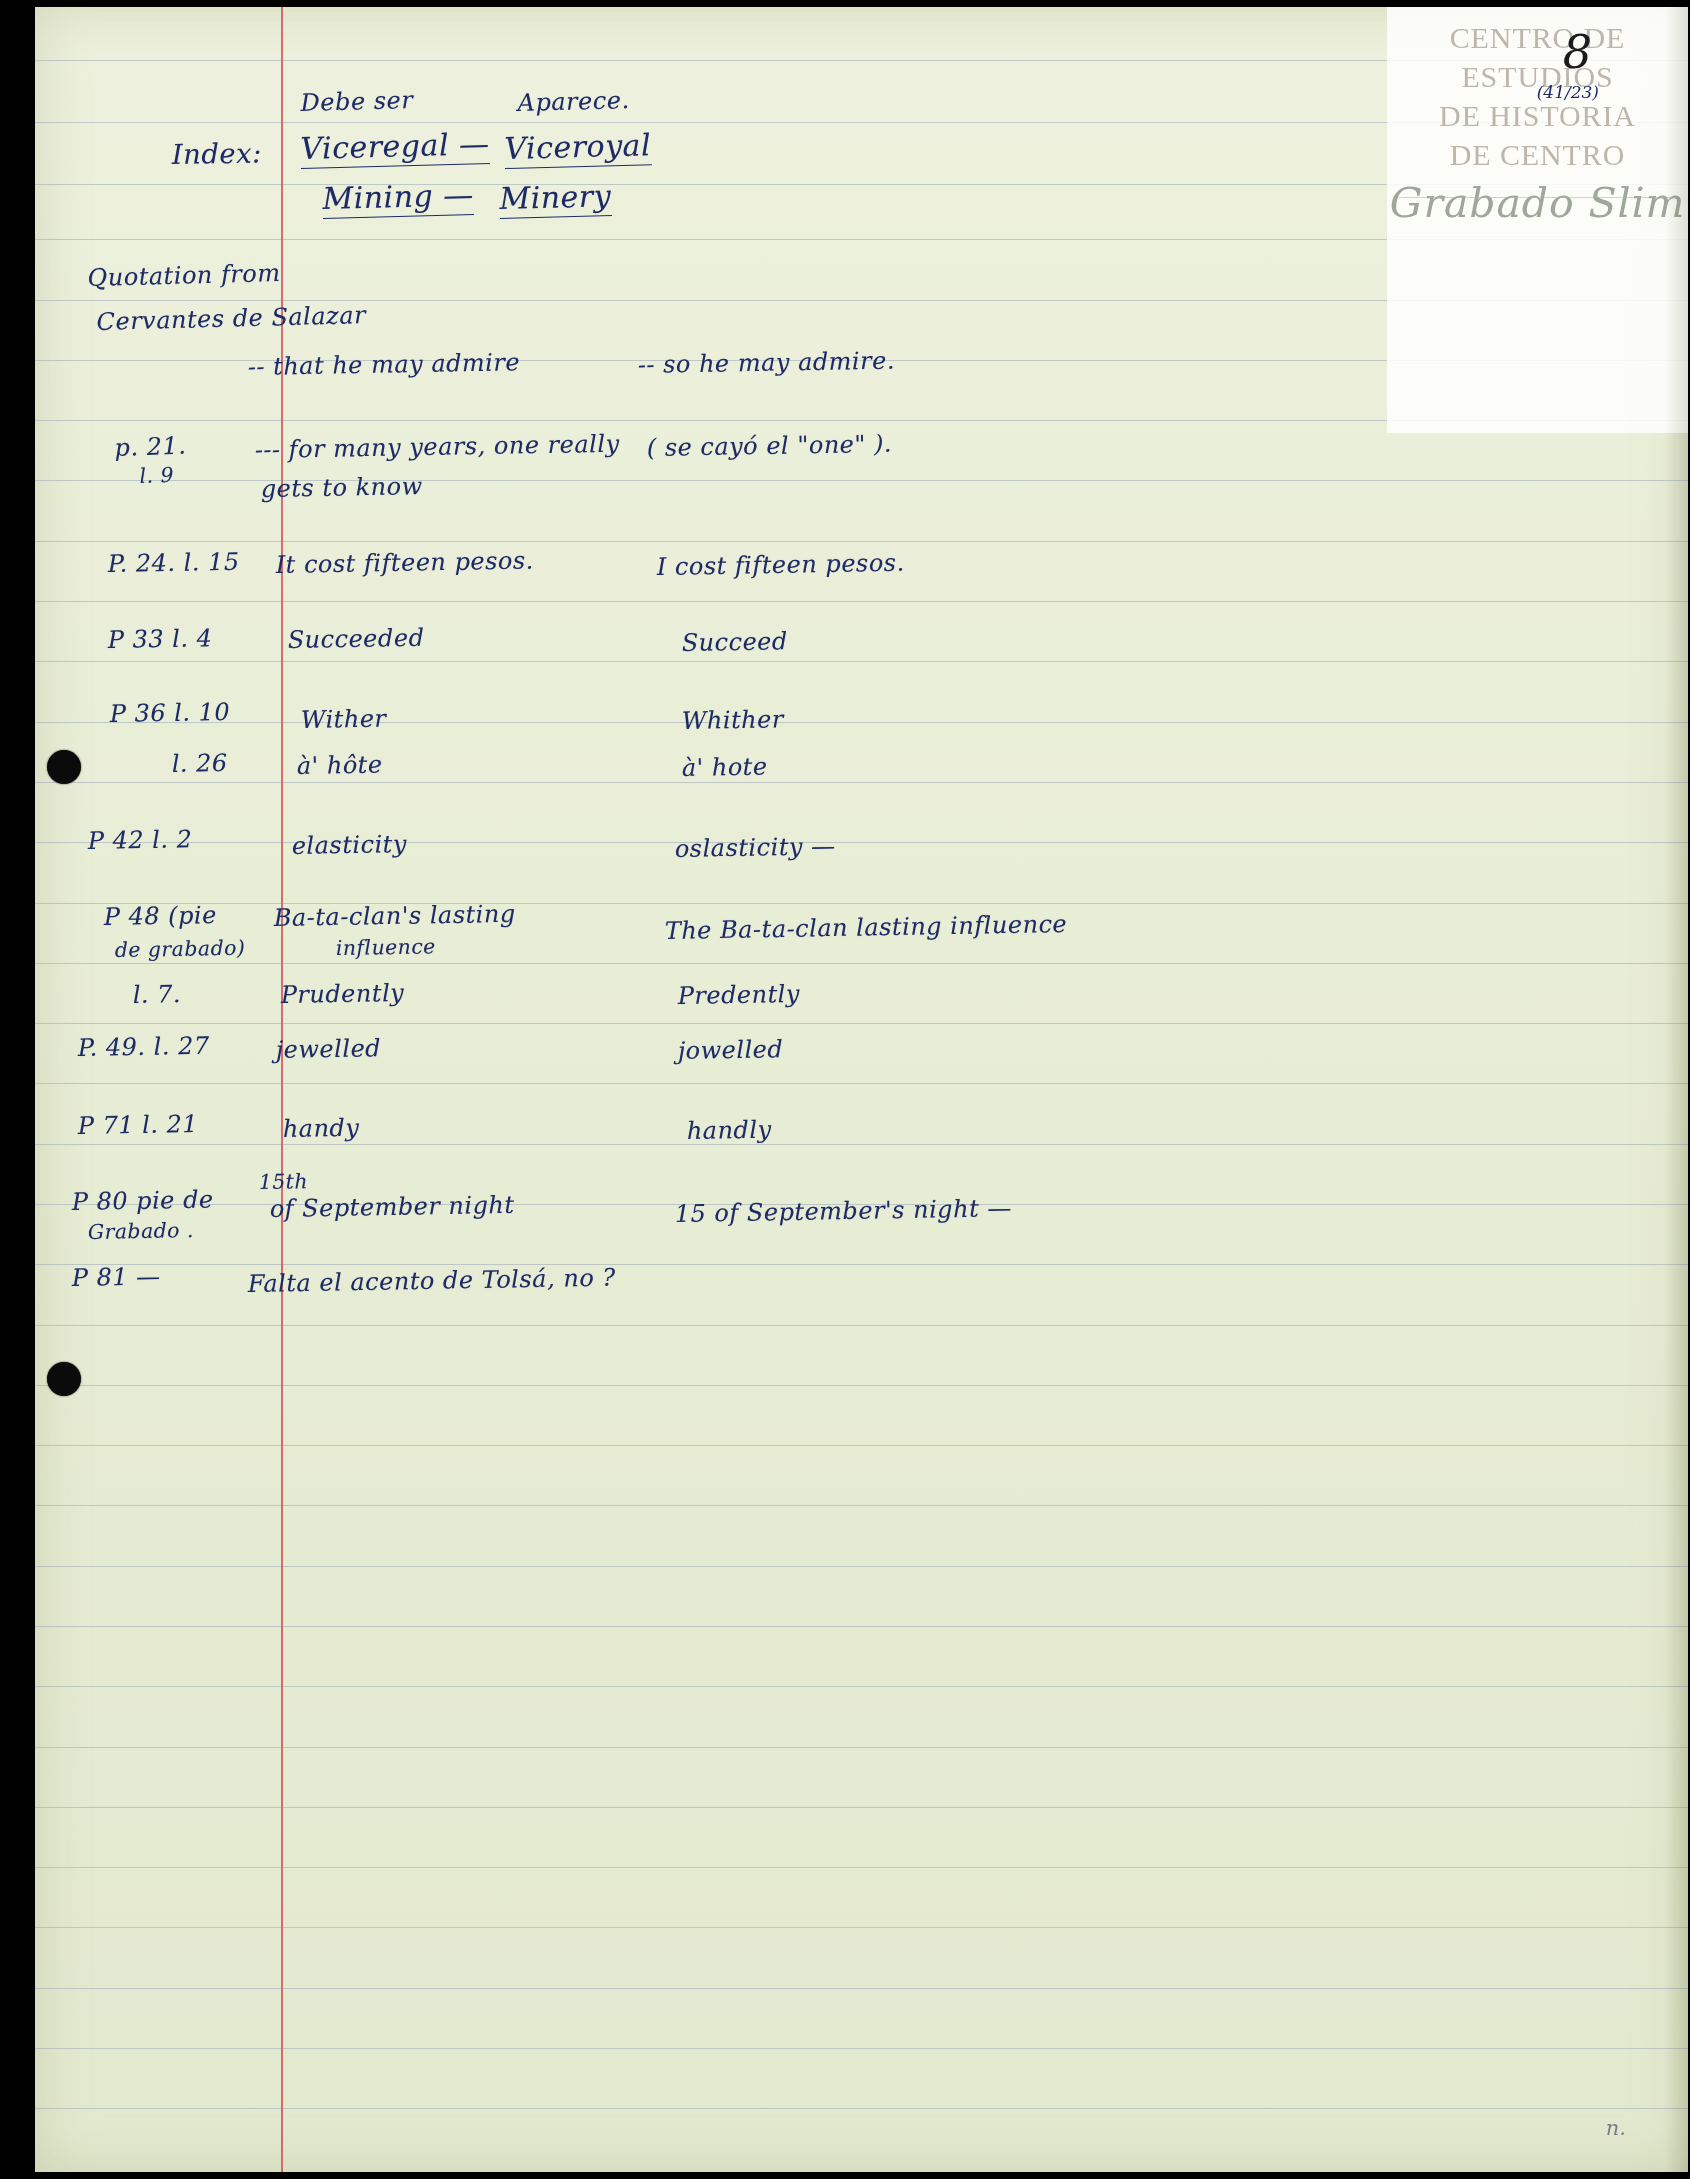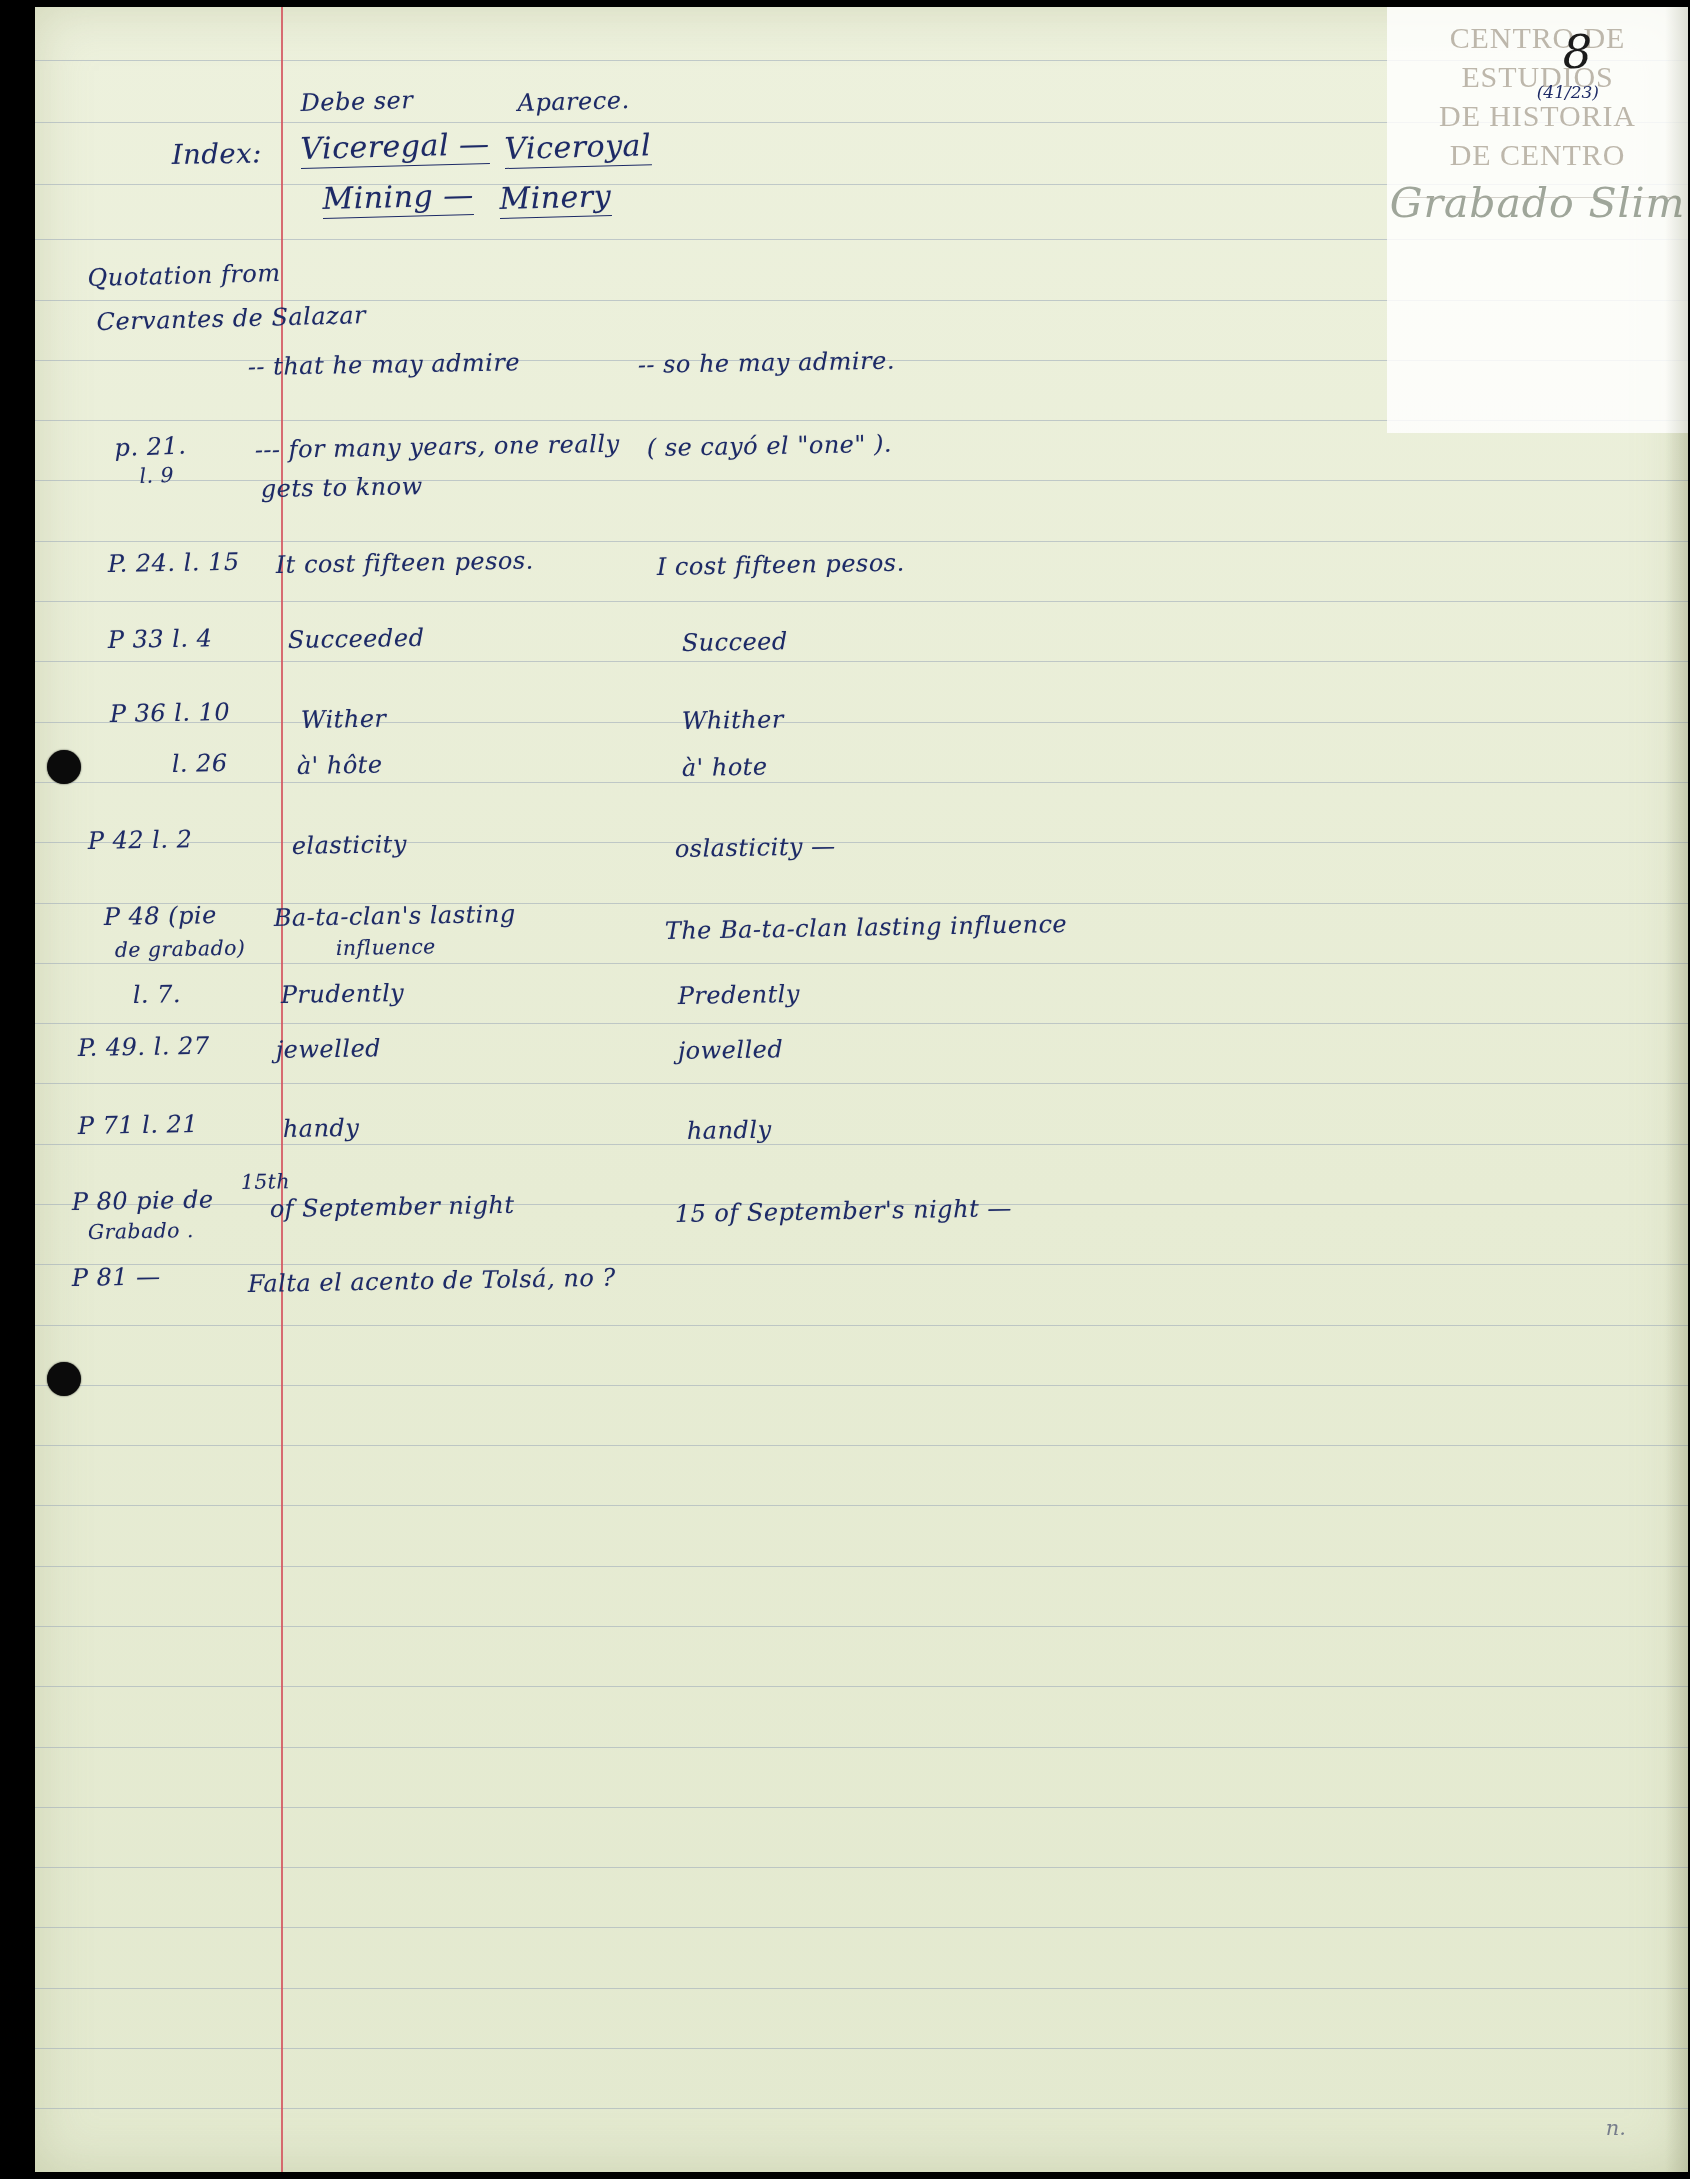--- a/index.html
+++ b/index.html
@@ -287,21 +287,21 @@
     <div class="hand md" style="left:43px; top:1027px; transform:rotate(-1deg);">P. 49. l. 27</div>
     <div class="hand md" style="left:241px; top:1029px; transform:rotate(-1deg);">jewelled</div>
     <div class="hand md" style="left:643px; top:1030px; transform:rotate(-1deg);">jowelled</div>
 
     <div class="hand md" style="left:43px; top:1105px; transform:rotate(-1deg);">P 71 l. 21</div>
     <div class="hand md" style="left:248px; top:1108px; transform:rotate(-1deg);">handy</div>
     <div class="hand md" style="left:652px; top:1110px; transform:rotate(-1deg);">handly</div>
 
     <div class="hand md" style="left:37px; top:1181px; transform:rotate(-1deg);">P 80 pie de</div>
     <div class="hand sm" style="left:53px; top:1213px; transform:rotate(-1deg);">Grabado .</div>
-    <div class="hand sm" style="left:206px; top:1163px; transform:rotate(-1deg);text-align:right;">15th</div>
+    <div class="hand sm" style="left:224px; top:1163px; transform:rotate(-1deg);text-align:right;">15th</div>
     <div class="hand md" style="left:235px; top:1188px; transform:rotate(-1deg);">of September night</div>
     <div class="hand md" style="left:640px; top:1193px; transform:rotate(-1deg);">15 of September's night —</div>
 
     <div class="hand md" style="left:37px; top:1257px; transform:rotate(-1deg);">P 81 —</div>
     <div class="hand md" style="left:213px; top:1263px; transform:rotate(-1deg);">Falta el acento de Tolsá, no ?</div>
 
     <div class="corner-mark">n.</div>
 
   </div>
 </div>

